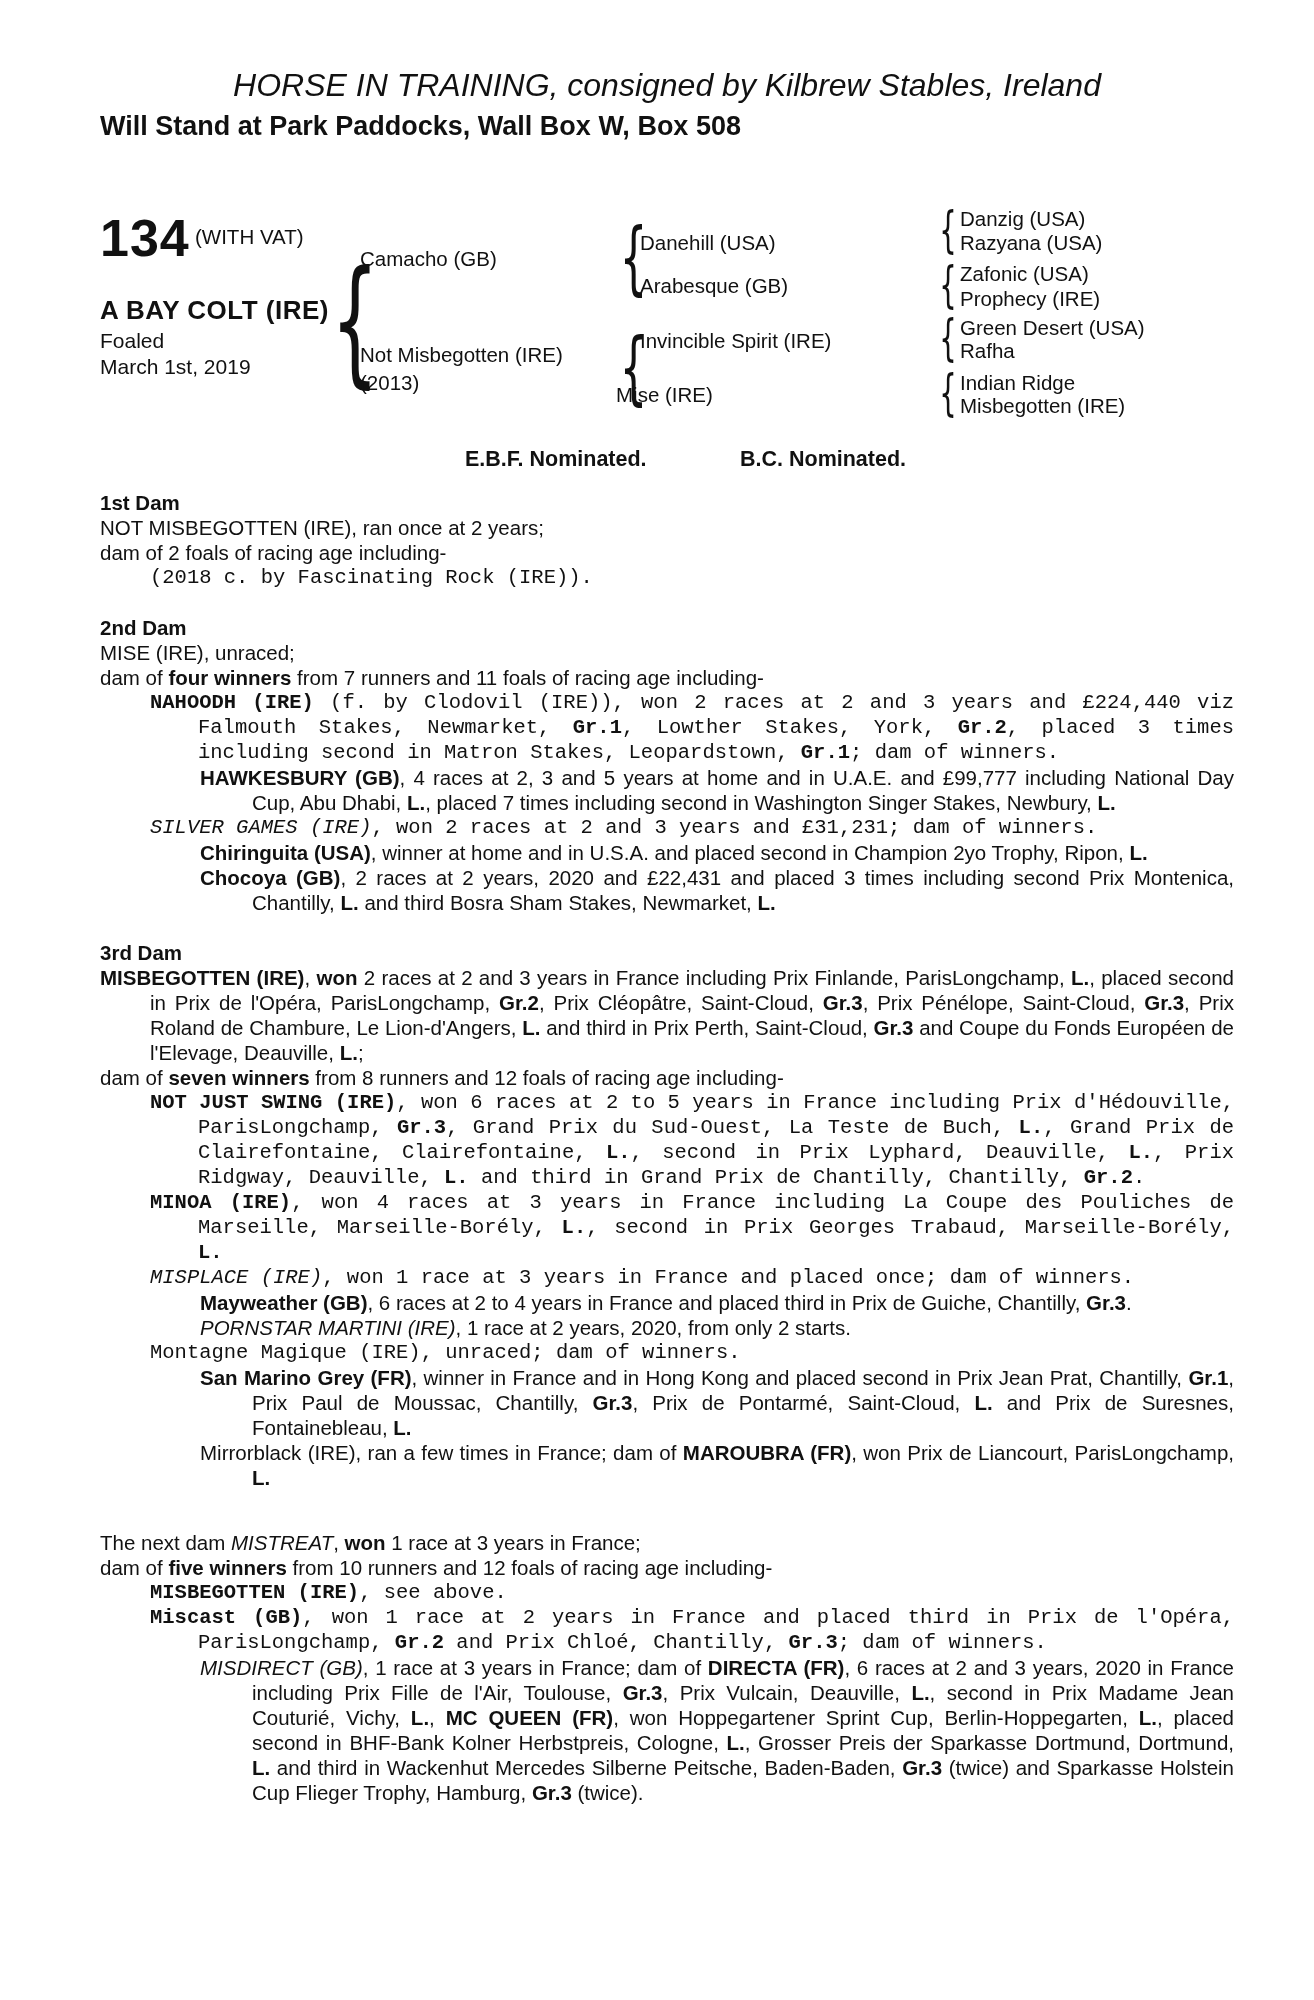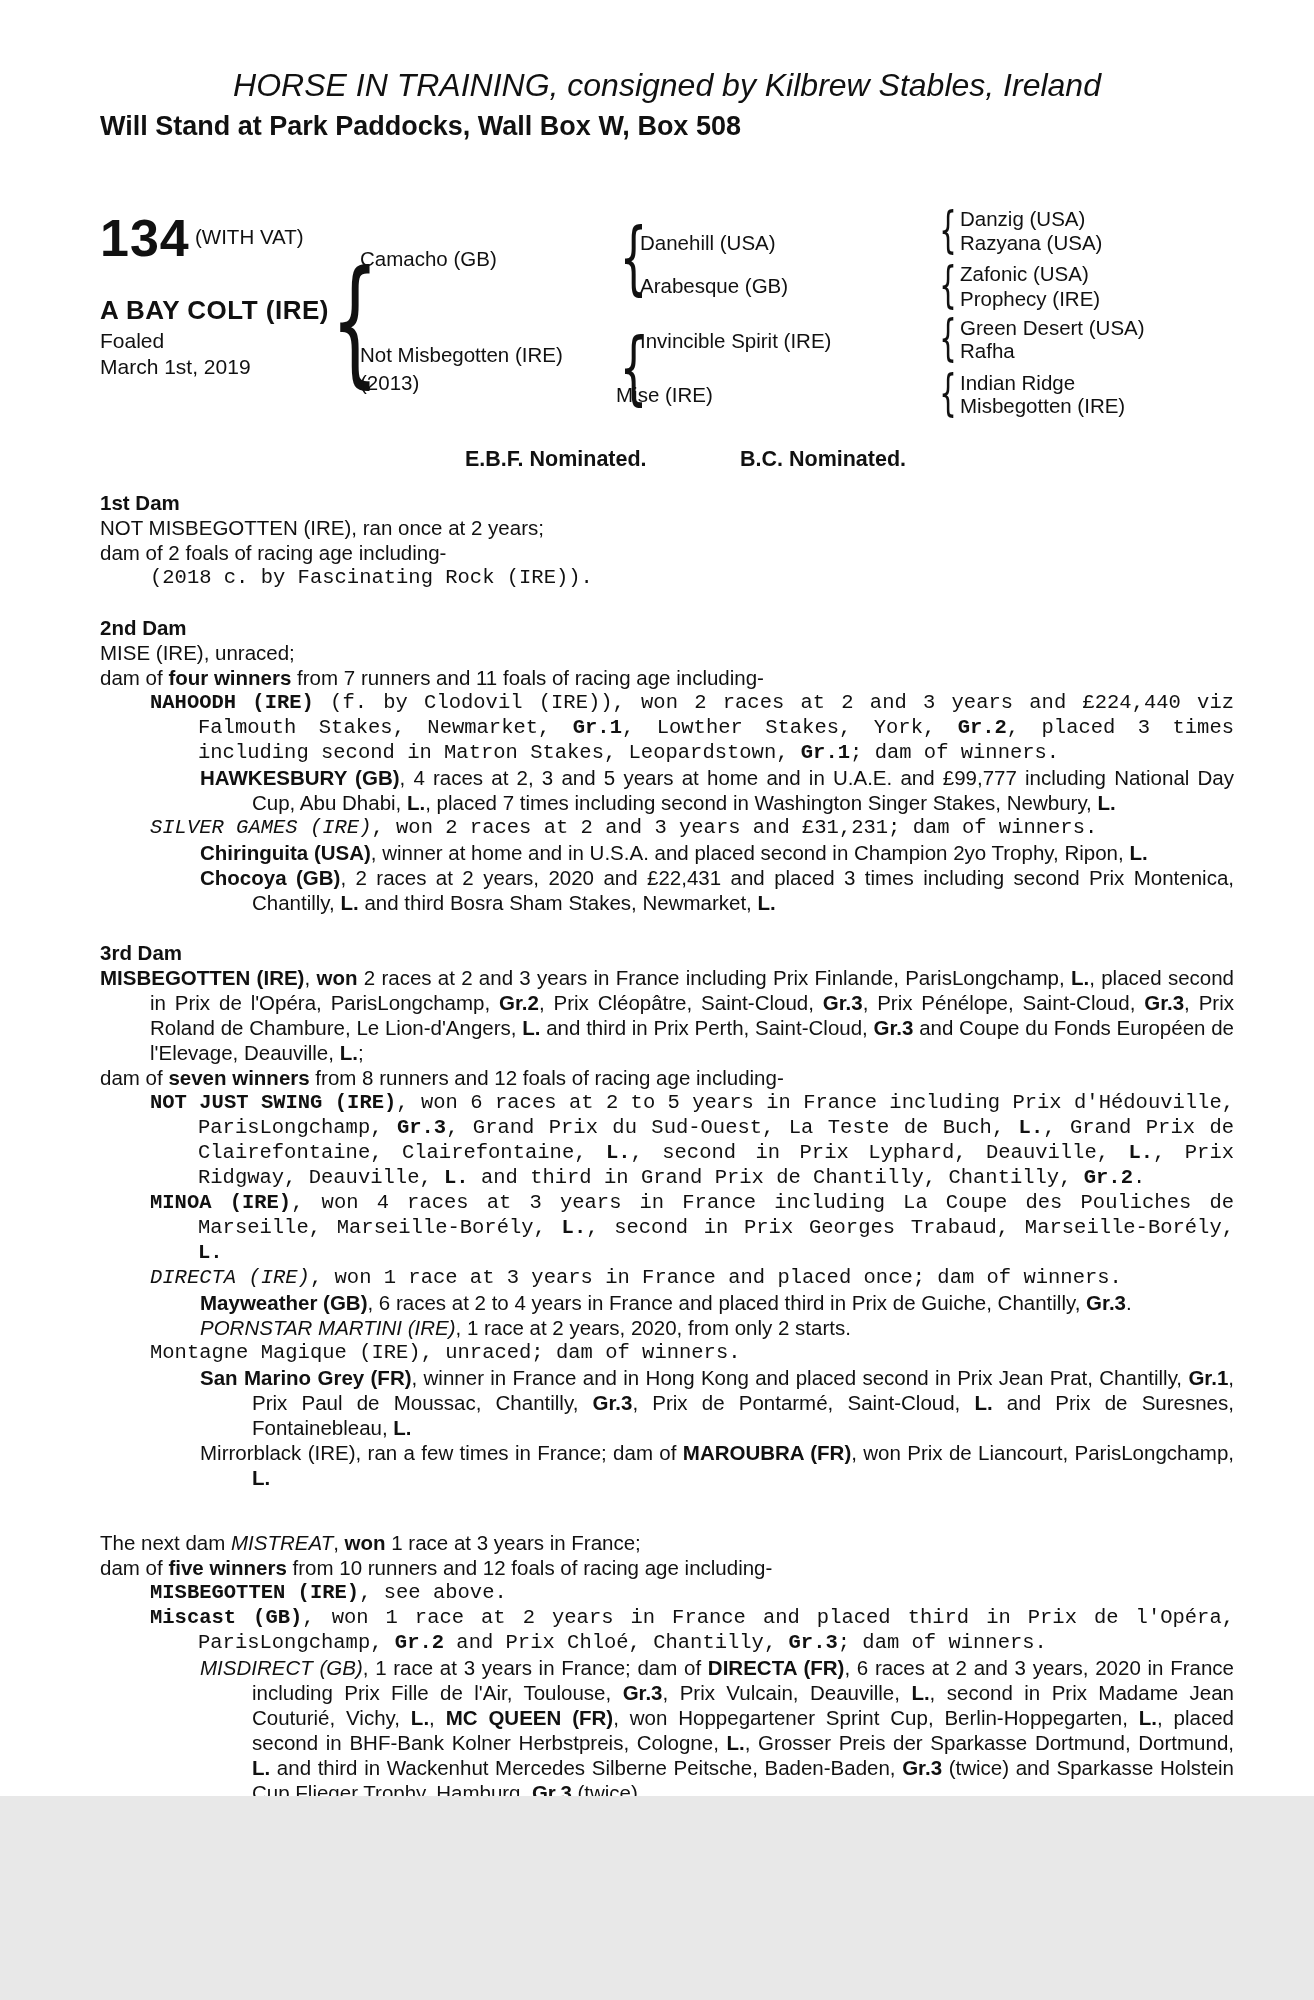--- a/index.html
+++ b/index.html
@@ -1,18 +1,18 @@
 <!DOCTYPE html>
 <html><head>
 <meta charset="utf-8">
 <style>
   html,body{margin:0;padding:0;background:#e8e8e8;}
   .page{
     position:relative;
-    width:1314px;height:1796px;
+    width:1314px;height:2000px;
     margin:0 auto;
     background:#ffffff;
     color:#111;
     font-family:"Liberation Sans","DejaVu Sans",sans-serif;
     box-sizing:border-box;
     padding:0 80px 0 100px;
     overflow:hidden;
   }
   .title{
     margin-top:66px;
@@ -131,21 +131,21 @@
         <div class="para ind1"><span class="i">SILVER GAMES (IRE)</span><span>, won 2 races at 2 and 3 years and £31,231; dam of winners.</span></div>
         <div class="para ind2"><span class="b">Chiringuita (USA)</span><span>, winner at home and in U.S.A. and placed second in Champion 2yo Trophy, Ripon, </span><span class="b">L.</span></div>
         <div class="para ind2"><span class="b">Chocoya (GB)</span><span>, 2 races at 2 years, 2020 and £22,431 and placed 3 times including second Prix Montenica, Chantilly, </span><span class="b">L.</span><span> and third Bosra Sham Stakes, Newmarket, </span><span class="b">L.</span></div>
       </div>
       <div class="section">
         <div class="dam-heading">3rd Dam</div>
         <div class="para ind0h"><span class="b">MISBEGOTTEN (IRE)</span><span>, </span><span class="b">won</span><span> 2 races at 2 and 3 years in France including Prix Finlande, ParisLongchamp, </span><span class="b">L.</span><span>, placed second in Prix de l'Opéra, ParisLongchamp, </span><span class="b">Gr.2</span><span>, Prix Cléopâtre, Saint-Cloud, </span><span class="b">Gr.3</span><span>, Prix Pénélope, Saint-Cloud, </span><span class="b">Gr.3</span><span>, Prix Roland de Chambure, Le Lion-d'Angers, </span><span class="b">L.</span><span> and third in Prix Perth, Saint-Cloud, </span><span class="b">Gr.3</span><span> and Coupe du Fonds Européen de l'Elevage, Deauville, </span><span class="b">L.</span><span>;</span></div>
         <div class="para ind0"><span>dam of </span><span class="b">seven winners</span><span> from 8 runners and 12 foals of racing age including-</span></div>
         <div class="para ind1"><span class="b">NOT JUST SWING (IRE)</span><span>, won 6 races at 2 to 5 years in France including Prix d'Hédouville, ParisLongchamp, </span><span class="b">Gr.3</span><span>, Grand Prix du Sud-Ouest, La Teste de Buch, </span><span class="b">L.</span><span>, Grand Prix de Clairefontaine, Clairefontaine, </span><span class="b">L.</span><span>, second in Prix Lyphard, Deauville, </span><span class="b">L.</span><span>, Prix Ridgway, Deauville, </span><span class="b">L.</span><span> and third in Grand Prix de Chantilly, Chantilly, </span><span class="b">Gr.2</span><span>.</span></div>
         <div class="para ind1"><span class="b">MINOA (IRE)</span><span>, won 4 races at 3 years in France including La Coupe des Pouliches de Marseille, Marseille-Borély, </span><span class="b">L.</span><span>, second in Prix Georges Trabaud, Marseille-Borély, </span><span class="b">L.</span></div>
-        <div class="para ind1"><span class="i">DIRECTA (IRE)</span><span>, won 1 race at 3 years in France and placed once; dam of winners.</span></div>
+        <div class="para ind1"><span class="i">MISPLACE (IRE)</span><span>, won 1 race at 3 years in France and placed once; dam of winners.</span></div>
         <div class="para ind2"><span class="b">Mayweather (GB)</span><span>, 6 races at 2 to 4 years in France and placed third in Prix de Guiche, Chantilly, </span><span class="b">Gr.3</span><span>.</span></div>
         <div class="para ind2"><span class="i">PORNSTAR MARTINI (IRE)</span><span>, 1 race at 2 years, 2020, from only 2 starts.</span></div>
         <div class="para ind1"><span>Montagne Magique (IRE), unraced; dam of winners.</span></div>
         <div class="para ind2"><span class="b">San Marino Grey (FR)</span><span>, winner in France and in Hong Kong and placed second in Prix Jean Prat, Chantilly, </span><span class="b">Gr.1</span><span>, Prix Paul de Moussac, Chantilly, </span><span class="b">Gr.3</span><span>, Prix de Pontarmé, Saint-Cloud, </span><span class="b">L.</span><span> and Prix de Suresnes, Fontainebleau, </span><span class="b">L.</span></div>
         <div class="para ind2"><span>Mirrorblack (IRE), ran a few times in France; dam of </span><span class="b">MAROUBRA (FR)</span><span>, won Prix de Liancourt, ParisLongchamp, </span><span class="b">L.</span></div>
       </div>
       <div class="section">
         <div class="para ind0"><span>The next dam </span><span class="i">MISTREAT</span><span>, </span><span class="b">won</span><span> 1 race at 3 years in France;</span></div>
         <div class="para ind0"><span>dam of </span><span class="b">five winners</span><span> from 10 runners and 12 foals of racing age including-</span></div>
         <div class="para ind1"><span class="b">MISBEGOTTEN (IRE)</span><span>, see above.</span></div>

